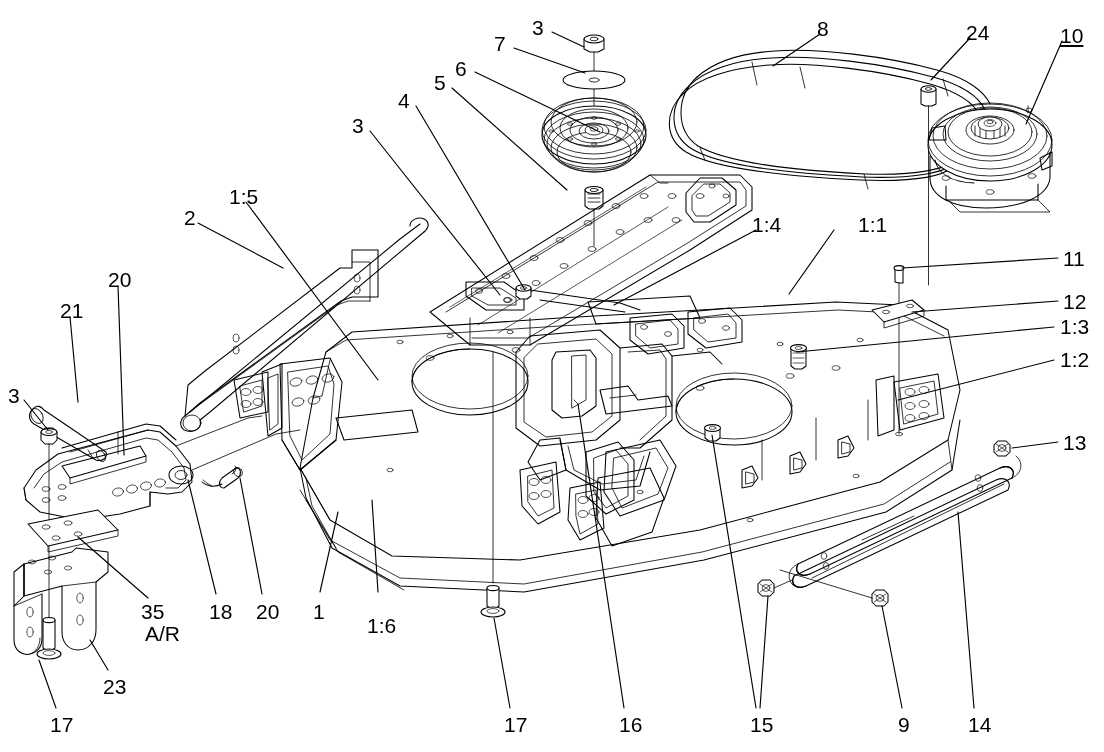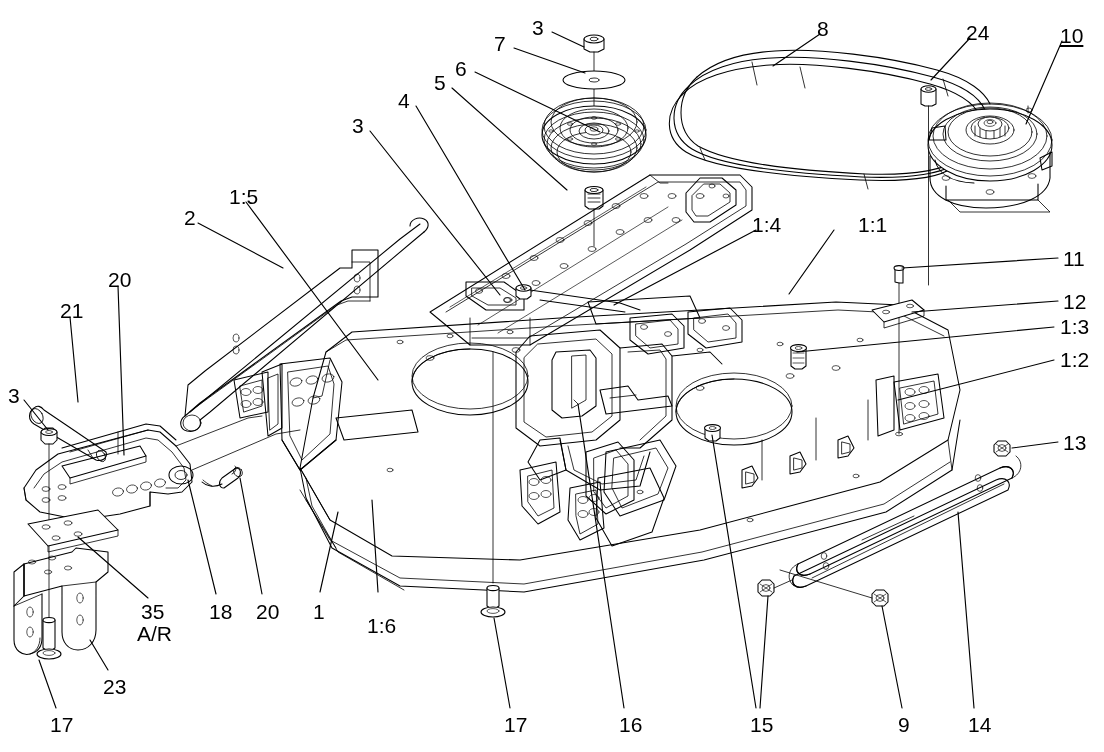--- a/index.html
+++ b/index.html
@@ -4,21 +4,21 @@
 <title>Mower Deck Exploded Parts Diagram</title>
 <style>
   html,body{margin:0;padding:0;background:#ffffff;}
   body{width:1104px;height:752px;overflow:hidden;
        font-family:"Liberation Sans","DejaVu Sans",sans-serif;}
   #sheet{position:relative;width:1104px;height:752px;background:#fff;}
   #art{position:absolute;left:0;top:0;width:1104px;height:752px;}
   .callout{position:absolute;font-size:21px;line-height:22px;color:#000;
            font-family:"Liberation Sans","DejaVu Sans",sans-serif;
            white-space:pre;letter-spacing:0px;}
-  .callout.ar{line-height:23px;}
+  .callout.ar{line-height:23px;margin-left:8px;}
 </style>
 </head>
 <body>
 
 <div id="sheet">
 
   <svg id="art" viewBox="0 0 1104 752" xmlns="http://www.w3.org/2000/svg">
     <defs>
       <style>
         .ln{fill:none;stroke:#000;stroke-width:1.05;stroke-linecap:round;stroke-linejoin:round;}

